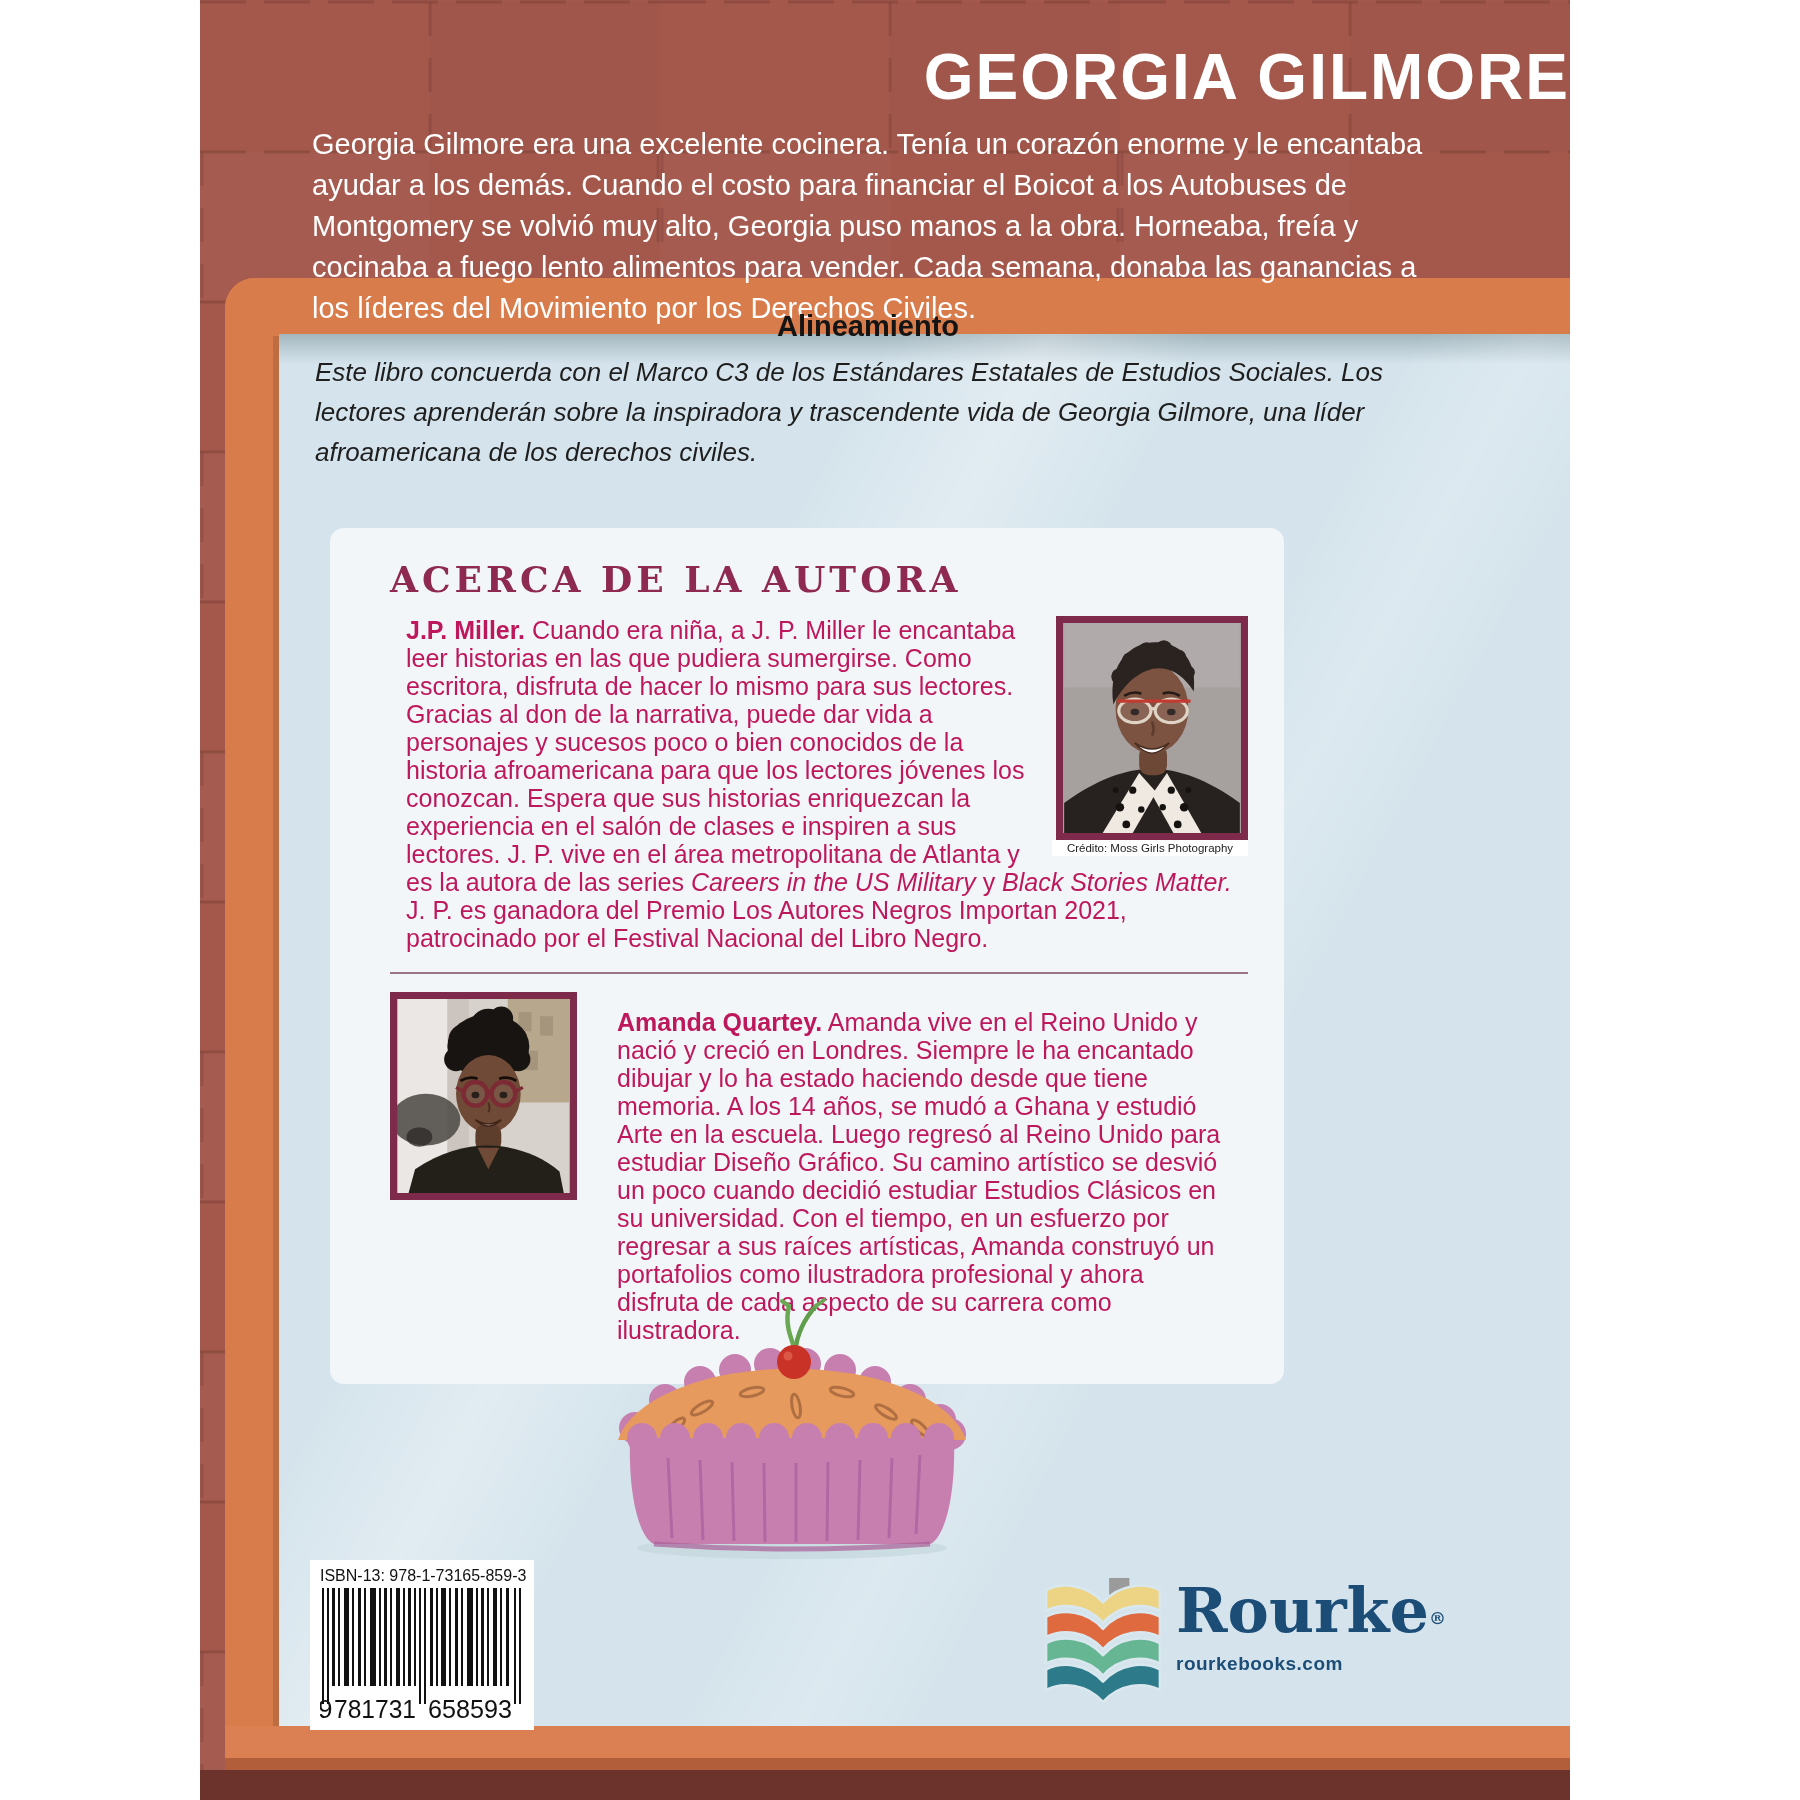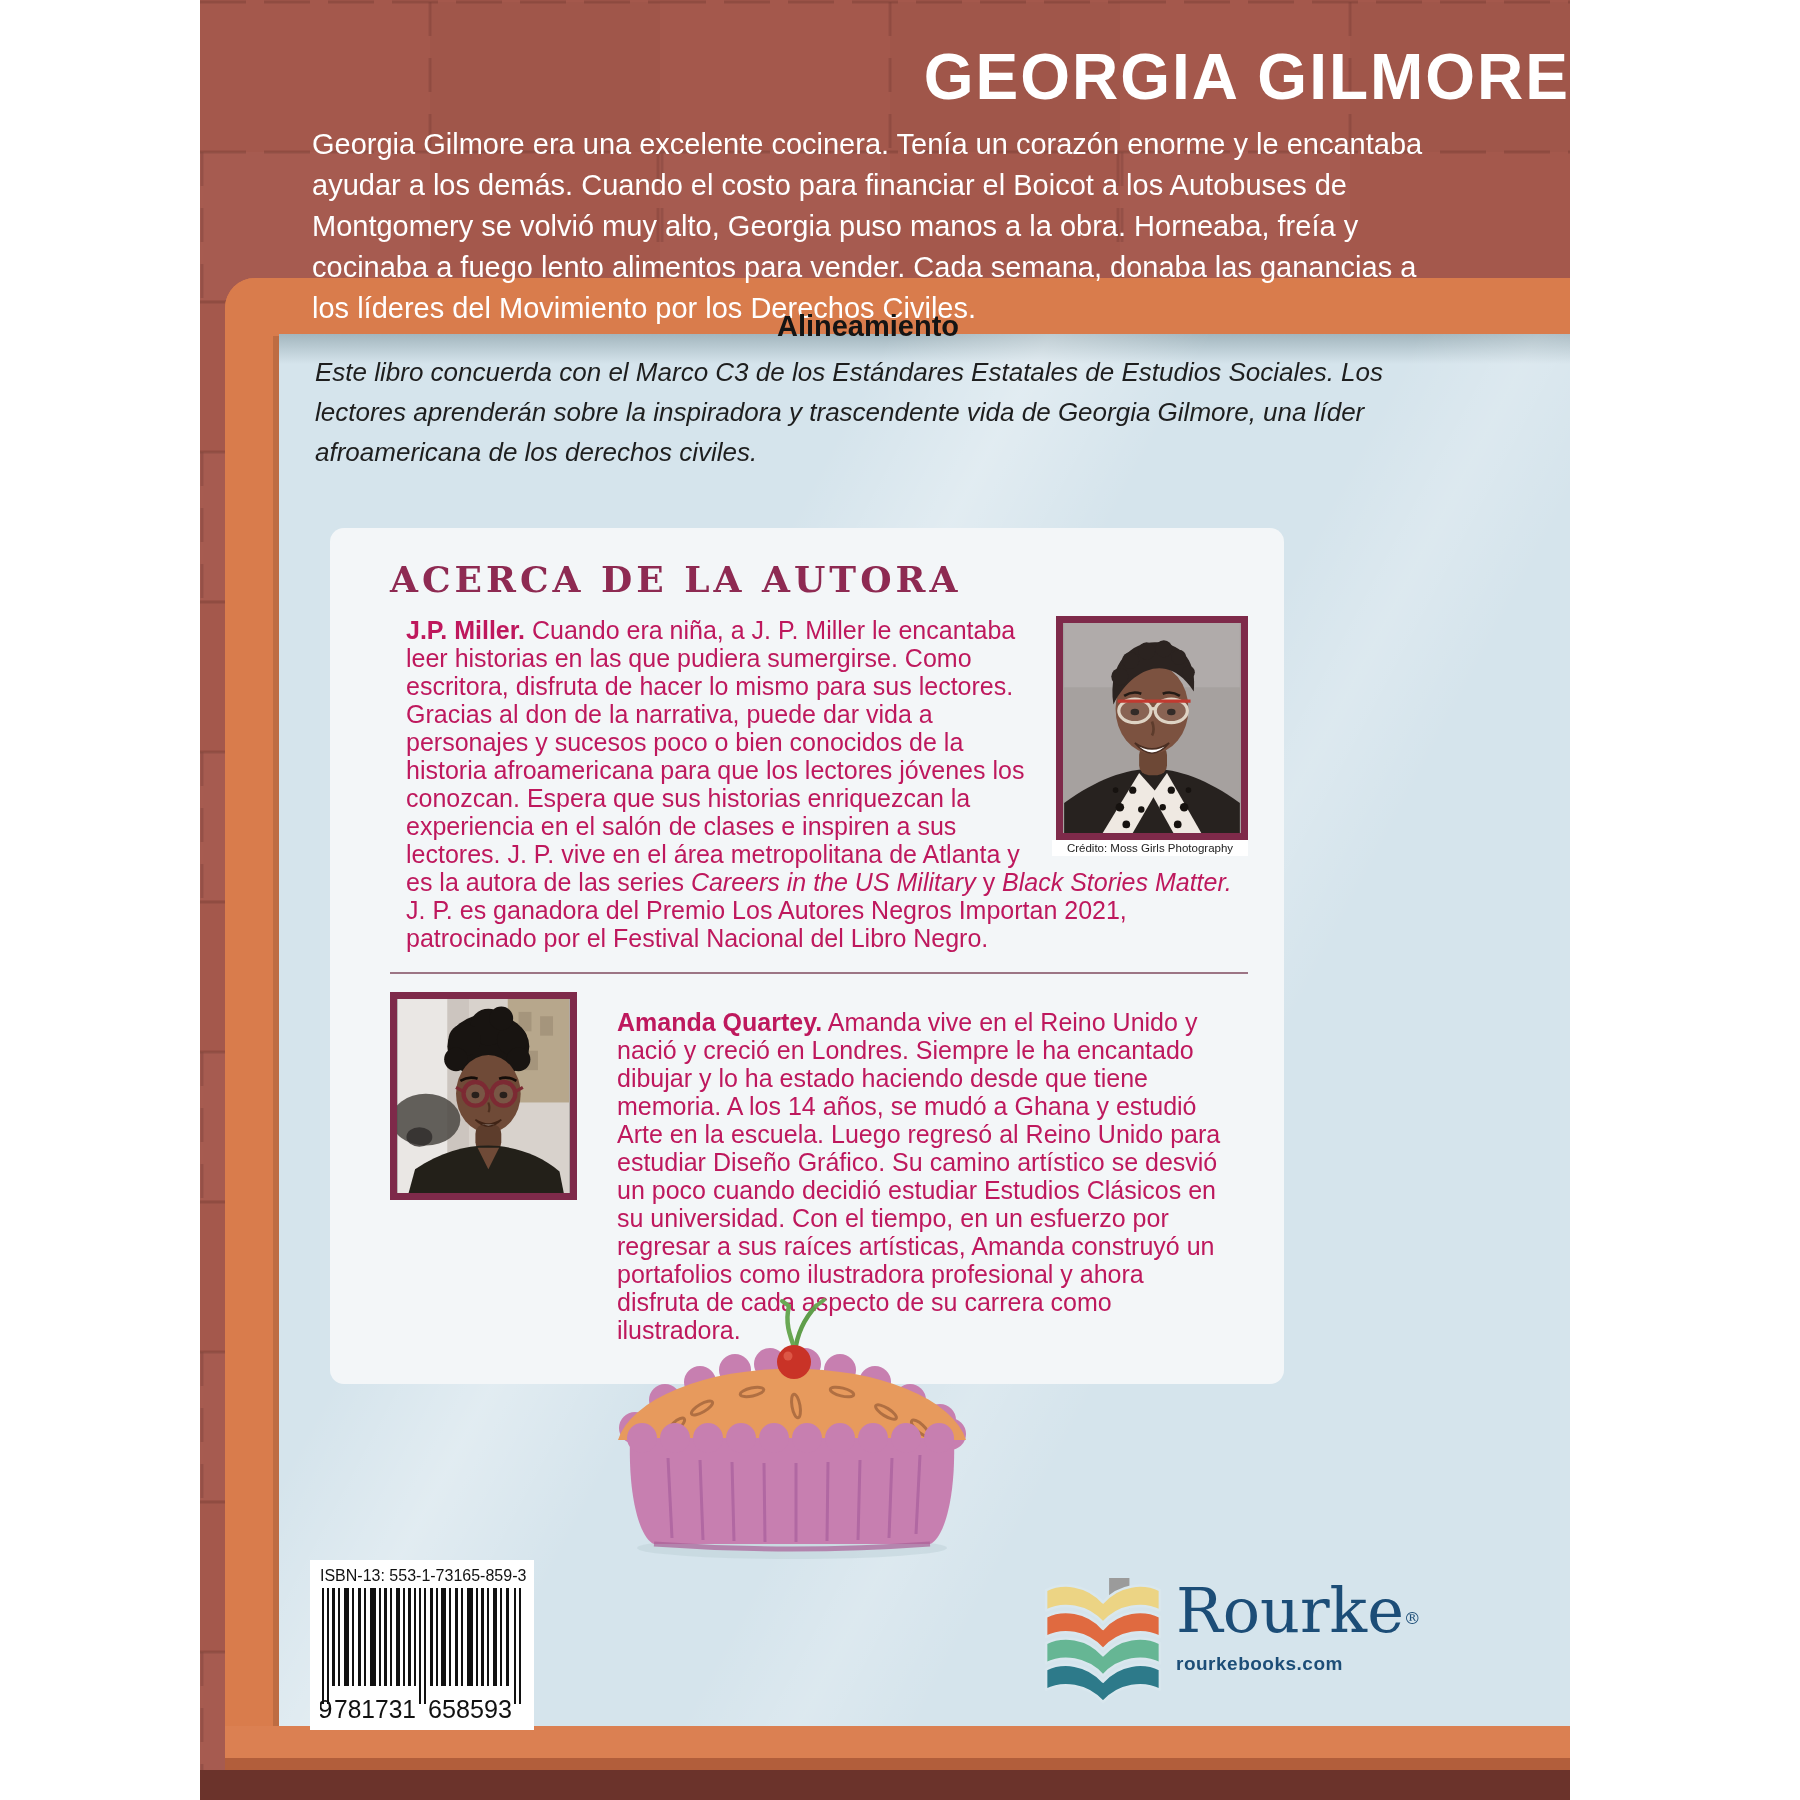--- a/index.html
+++ b/index.html
@@ -51,21 +51,21 @@
   .divider{clear:both;border:none;border-top:2px solid #9c7585;margin:20px 0 18px 0;}
   .illus-row{display:flex;gap:24px;}
   .illus-photo-col{flex:0 0 187px;}
   .illus-text-col{flex:1;}
 
   
   .barcode{left:110px;top:1560px;width:224px;height:170px;background:#ffffff;padding:7px 10px 0 10px;text-align:center;}
   .isbn{font-size:16px;color:#111111;margin-bottom:3px;white-space:nowrap;}
   .publisher{left:842px;top:1578px;display:flex;align-items:flex-start;}
   .pubtext{margin-left:12px;color:#1c4d77;}
-  .rourke{font-family:"DejaVu Serif",serif;font-weight:normal;font-size:62px;line-height:66px;}
+  .rourke{font-family:"DejaVu Serif",serif;font-weight:bold;font-size:62px;line-height:66px;}
   .reg{font-size:17px;vertical-align:8px;}
   .site{font-size:19px;font-weight:bold;letter-spacing:.5px;margin-top:2px;}
 
   .pie{left:390px;top:1288px;}
 </style>
 </head>
 <body>
 
 <div id="cover">
 
@@ -248,21 +248,21 @@
       <line x1="206" y1="175" x2="206" y2="254"></line>
         <line x1="238" y1="174" x2="237" y2="253"></line>
       <line x1="270" y1="172" x2="268" y2="252"></line>
         <line x1="302" y1="170" x2="299" y2="250"></line>
       <line x1="330" y1="167" x2="326" y2="246"></line>
     </g>
     <path d="M64,256 Q202,266 340,256" stroke="#a95f97" stroke-width="5" fill="none" opacity="0.7"></path>
   </svg>
 
   <div class="abs barcode">
-    <div class="isbn">ISBN-13: 553-1-73165-859-3</div>
+    <div class="isbn">ISBN-13: 978-1-73165-859-3</div>
     <svg width="204" height="132" viewBox="0 0 204 132">
       <g fill="#111111">
         <rect x="2" y="0" width="2" height="116"></rect>
           <rect x="7" y="0" width="2" height="116"></rect>
         <rect x="99" y="0" width="2" height="116"></rect>
           <rect x="104" y="0" width="2" height="116"></rect>
         <rect x="194" y="0" width="2" height="116"></rect>
           <rect x="199" y="0" width="2" height="116"></rect>
         <rect x="12" y="0" width="3" height="98"></rect>
           <rect x="18" y="0" width="2" height="98"></rect>

